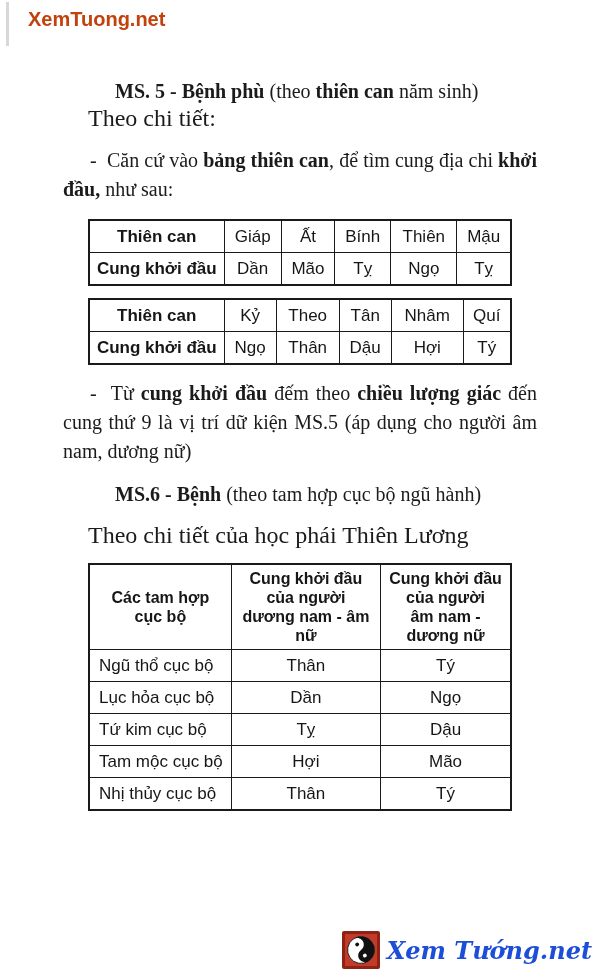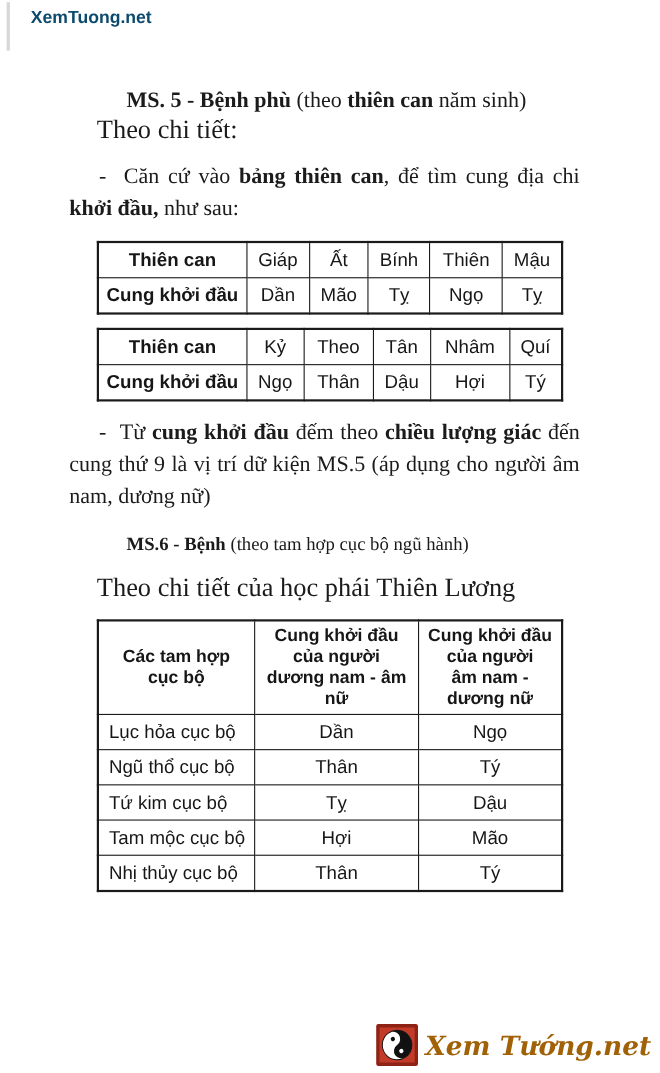--- a/index.html
+++ b/index.html
@@ -11,38 +11,38 @@
     color:#1b1b1b;
     overflow:hidden;
   }
   .scan-artifact {
     position:absolute; left:6px; top:2px;
     width:3px; height:44px; background:#d8d8d8;
   }
   .watermark {
     position:absolute; left:28px; top:8px;
     font-family:"Liberation Sans","DejaVu Sans",sans-serif;
-    font-size:16px; font-weight:600;
-    color:#0c4a6e; text-decoration:none;
+    font-size:20px; font-weight:600;
+    color:#c2410c; text-decoration:none;
   }
   .content {
     position:absolute; top:78px; left:63px;
     width:474px;
   }
   .heading {
     margin:0 0 0 52px;
     font-size:20px; line-height:27px;
   }
-  .heading2 { margin:0 0 14px 52px; font-size:17px; line-height:27px; }
+  .heading2 { margin:0 0 14px 52px; font-size:20px; line-height:27px; }
   .intro {
     margin:0 0 14px 25px;
     font-size:24px; line-height:27px;
   }
   .para {
-    margin:0 10px 15px 0;
+    margin:0 0 15px 0;
     font-size:20px; line-height:29px;
     text-indent:27px;
     text-align:justify;
   }
   .b { font-weight:bold; }
   table {
     border-collapse:collapse;
     width:424px;
     margin:0 0 12px 25px;
     font-family:"Liberation Sans","DejaVu Sans",sans-serif;
@@ -70,21 +70,21 @@
     background:#c23a28;
     border:3px solid #8e2315;
     border-radius:2px;
     display:flex; align-items:center; justify-content:center;
     box-sizing:border-box;
   }
   .logo-icon svg { width:28px; height:28px; transform:rotate(-35deg); }
   .logo-text {
     font-family:"DejaVu Serif","Liberation Serif",serif;
     font-style:italic; font-weight:700;
-    font-size:24px; color:#a16207;
+    font-size:24px; color:#1d4ed8;
     letter-spacing:0px;
   }
 </style>
 </head>
 <body>
 
 <div class="scan-artifact"></div>
 
 <a class="watermark">XemTuong.net</a>
 
@@ -179,28 +179,28 @@
         <div>của người</div>
         <div>dương nam - âm nữ</div>
       </td>
       <td class="th hcell">
         <div>Cung khởi đầu</div>
         <div>của người</div>
         <div>âm nam - dương nữ</div>
       </td>
     </tr>
     <tr>
+      <td class="rowlabel">Ngũ thổ cục bộ</td>
+      <td>Thân</td>
+      <td>Tý</td>
+    </tr>
+    <tr>
       <td class="rowlabel">Lục hỏa cục bộ</td>
       <td>Dần</td>
       <td>Ngọ</td>
-    </tr>
-    <tr>
-      <td class="rowlabel">Ngũ thổ cục bộ</td>
-      <td>Thân</td>
-      <td>Tý</td>
     </tr>
     <tr>
       <td class="rowlabel">Tứ kim cục bộ</td>
       <td>Tỵ</td>
       <td>Dậu</td>
     </tr>
     <tr>
       <td class="rowlabel">Tam mộc cục bộ</td>
       <td>Hợi</td>
       <td>Mão</td>

